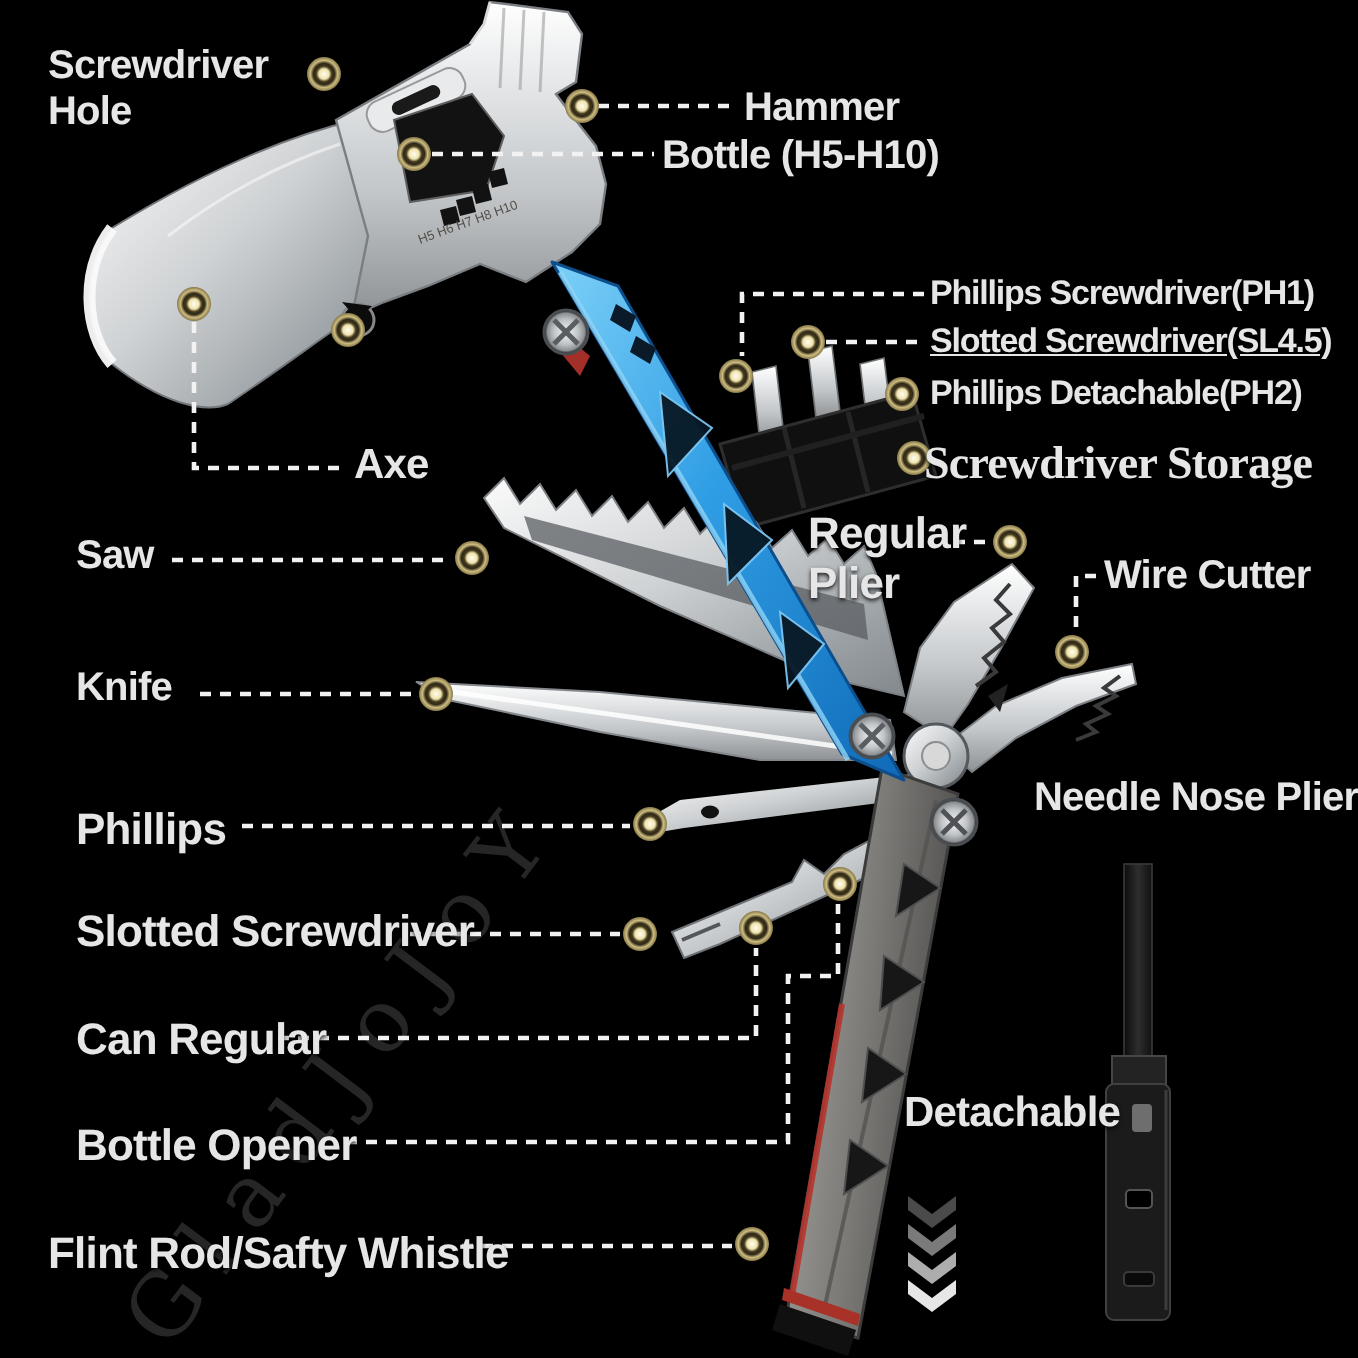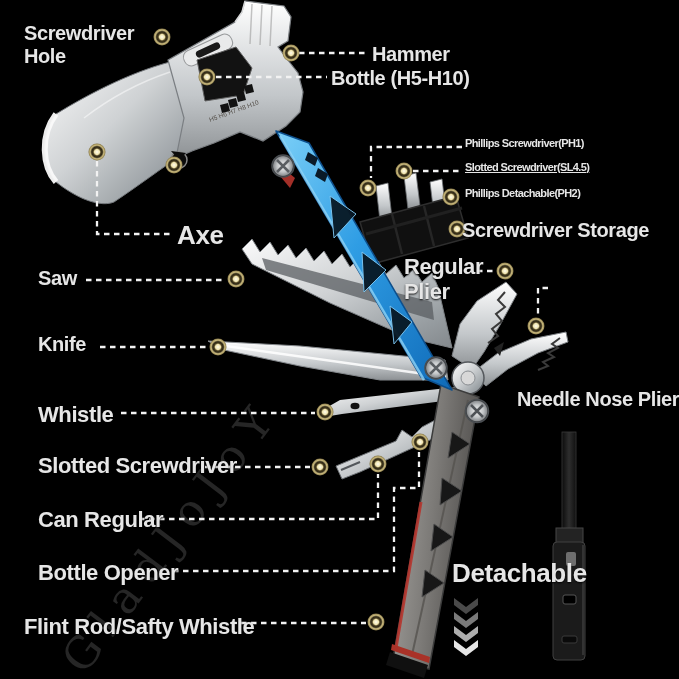--- a/index.html
+++ b/index.html
@@ -7,23 +7,23 @@
     position:relative;width:679px;height:679px;background:#000;overflow:hidden;
     font-family:"Liberation Sans", sans-serif;
   }
   #art{position:absolute;left:0;top:0;}
   .lbl{
     position:absolute;color:#e6e6e6;font-weight:bold;letter-spacing:-0.4px;
     white-space:nowrap;text-shadow:0 1px 2px rgba(0,0,0,.9);line-height:1.15;
   }
   .sz20{font-size:20px;}
   .sz19{font-size:22px;}
-  .sz21{font-size:26px;}
-  .sz16{font-size:11px;letter-spacing:-0.6px;}
-  .sz17{font-size:20px;letter-spacing:-0.4px;}
+  .sz21{font-size:21px;}
+  .sz16{font-size:17px;letter-spacing:-0.6px;}
+  .sz17{font-size:23px;letter-spacing:-0.4px;font-family:Liberation Serif, serif;}
   .center{text-align:left;}
 </style>
 </head>
 <body>
 
 <div id="stage">
 
 <svg id="art" width="679" height="679" viewBox="0 0 679 679">
   <defs>
     <linearGradient id="steel" x1="0" y1="0" x2="1" y2="1">
@@ -237,22 +237,23 @@
 <div class="lbl sz16" style="left:465px;top:137px;">Phillips Screwdriver(PH1)</div>
 <div class="lbl sz16" style="left:465px;top:161px;text-decoration:underline;">Slotted Screwdriver(SL4.5)</div>
 <div class="lbl sz16" style="left:465px;top:187px;">Phillips Detachable(PH2)</div>
 <div class="lbl sz17" style="left:462px;top:219px;">Screwdriver Storage</div>
 <div class="lbl sz21" style="left:177px;top:221px;">Axe</div>
 <div class="lbl sz20" style="left:38px;top:267px;">Saw</div>
 <div class="lbl sz19 center" style="left:404px;top:254px;width:74px;">
   <div>Regular</div>
   <div>Plier</div>
 </div>
+<div class="lbl sz20" style="left:552px;top:277px;">Wire Cutter</div>
 <div class="lbl sz20" style="left:38px;top:333px;">Knife</div>
 <div class="lbl sz20" style="left:517px;top:388px;">Needle Nose Plier</div>
-<div class="lbl sz19" style="left:38px;top:402px;">Whistle</div>
+<div class="lbl sz19" style="left:38px;top:402px;">Phillips</div>
 <div class="lbl sz19" style="left:38px;top:453px;">Slotted Screwdriver</div>
 <div class="lbl sz19" style="left:38px;top:507px;">Can Regular</div>
 <div class="lbl sz19" style="left:38px;top:560px;">Bottle Opener</div>
 <div class="lbl sz19" style="left:24px;top:614px;">Flint Rod/Safty Whistle</div>
-<div class="lbl sz21" style="left:452px;top:559px;text-align:right;">Detachable</div>
+<div class="lbl sz21" style="left:452px;top:545px;text-align:right;">Detachable</div>
 
 </div>
 
 </body></html>

